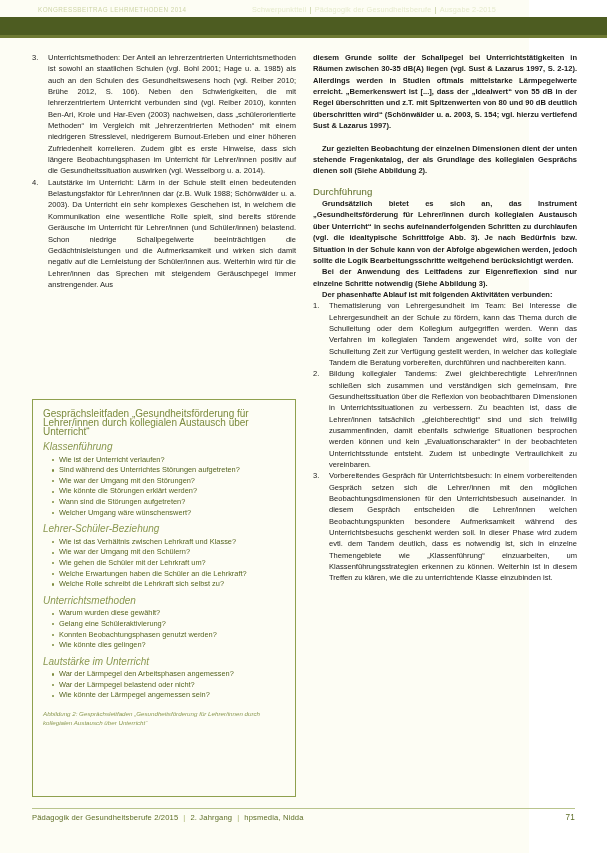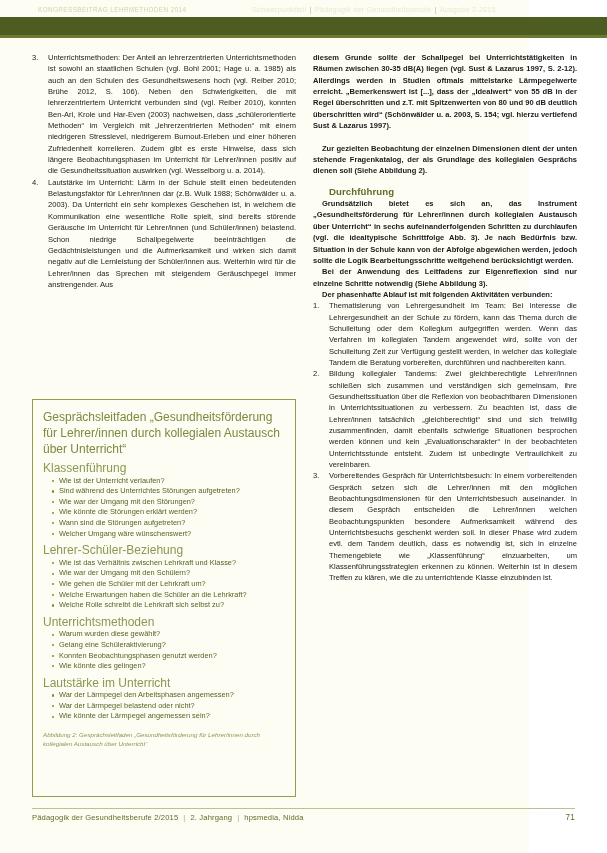--- a/index.html
+++ b/index.html
@@ -74,48 +74,49 @@
     text-align:left;
   }
   .numitem .txt {
     flex:1 1 auto;
     text-align:justify;
   }
   .gap { height:11.35px; }
 
   h2.section {
     font-size:9.6px;
-    font-weight:bold;
+    font-weight:normal;
     color:#5d6d26;
-    margin:9px 0 1px 16px;
+    margin:9px 0 1px 0;
     letter-spacing:0.1px;
   }
 
   
   .infobox {
     position:absolute;
     left:32px; top:399px;
     width:264px; height:398px;
     border:0.8px solid #8fa04e;
     background:#fdfdf4;
     padding:9px 10px 8px 10px;
     color:#5d6d26;
     font-size:7.4px;
     line-height:10.6px;
   }
   .infobox .box-title {
-    font-size:12px;
-    line-height:16px;
+    font-size:10px;
+    line-height:9px;
     margin-bottom:3px;
     color:#7b8a3d;
   }
   .infobox .sub {
-    font-size:12px;
+    font-size:10px;
     color:#8a9850;
     margin:6px 0 2px 0;
+    font-style:italic;
   }
   .infobox ul {
     margin:0 0 0 0;
     padding:0 0 0 9px;
     list-style:none;
   }
   .infobox li {
     position:relative;
     padding-left:7px;
     margin:0;

